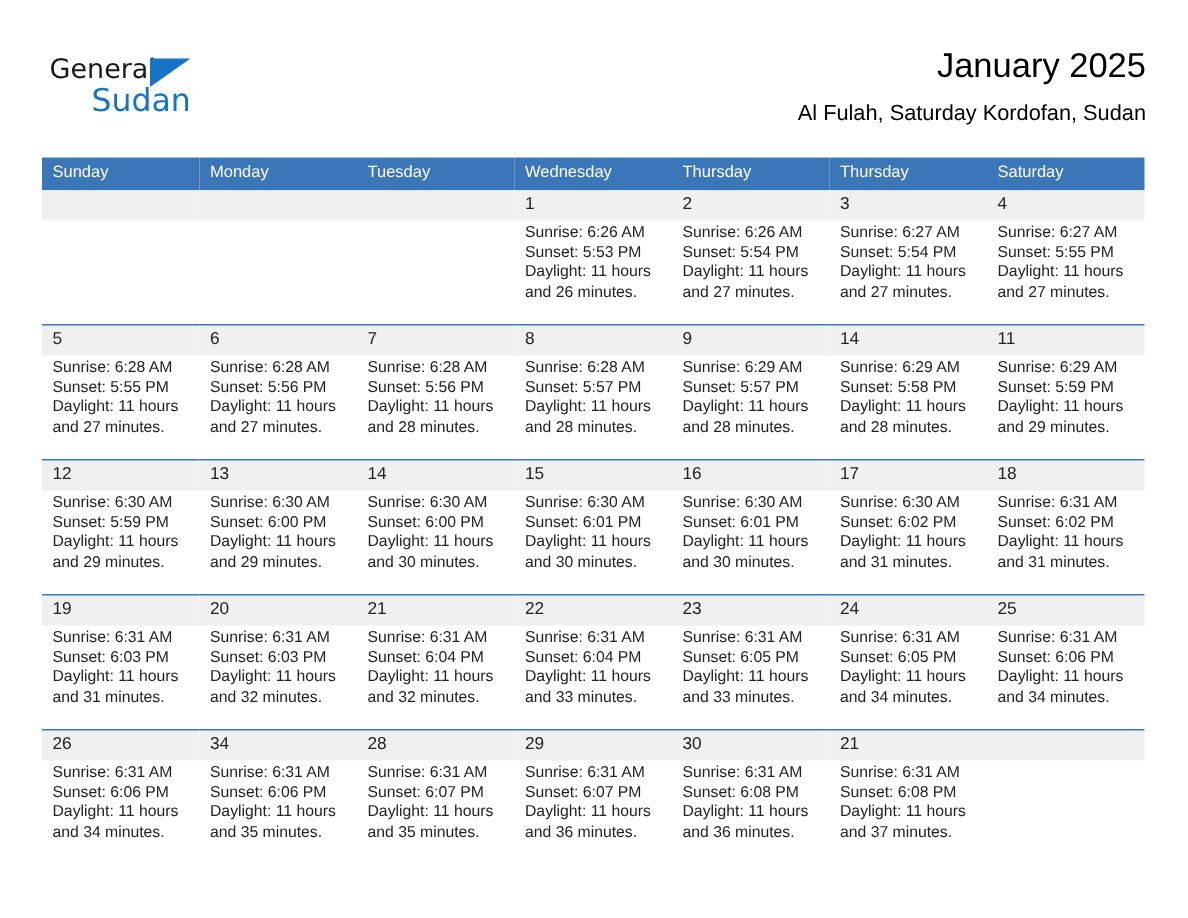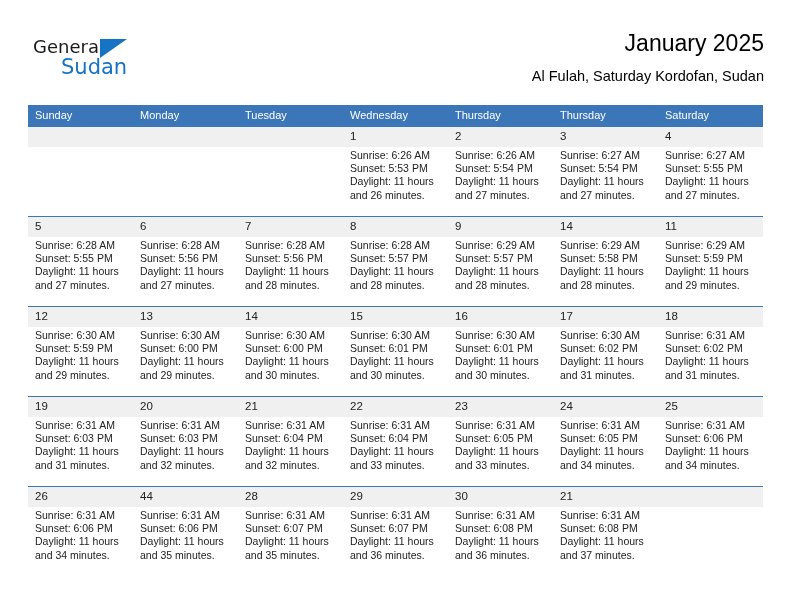--- a/index.html
+++ b/index.html
@@ -448,21 +448,21 @@
           <td>
             <div class="daynum">26</div>
             <div class="detail">
               <div>Sunrise: 6:31 AM</div>
               <div>Sunset: 6:06 PM</div>
               <div>Daylight: 11 hours</div>
               <div>and 34 minutes.</div>
             </div>
           </td>
           <td>
-            <div class="daynum">44</div>
+            <div class="daynum">34</div>
             <div class="detail">
               <div>Sunrise: 6:31 AM</div>
               <div>Sunset: 6:06 PM</div>
               <div>Daylight: 11 hours</div>
               <div>and 35 minutes.</div>
             </div>
           </td>
           <td>
             <div class="daynum">28</div>
             <div class="detail">

